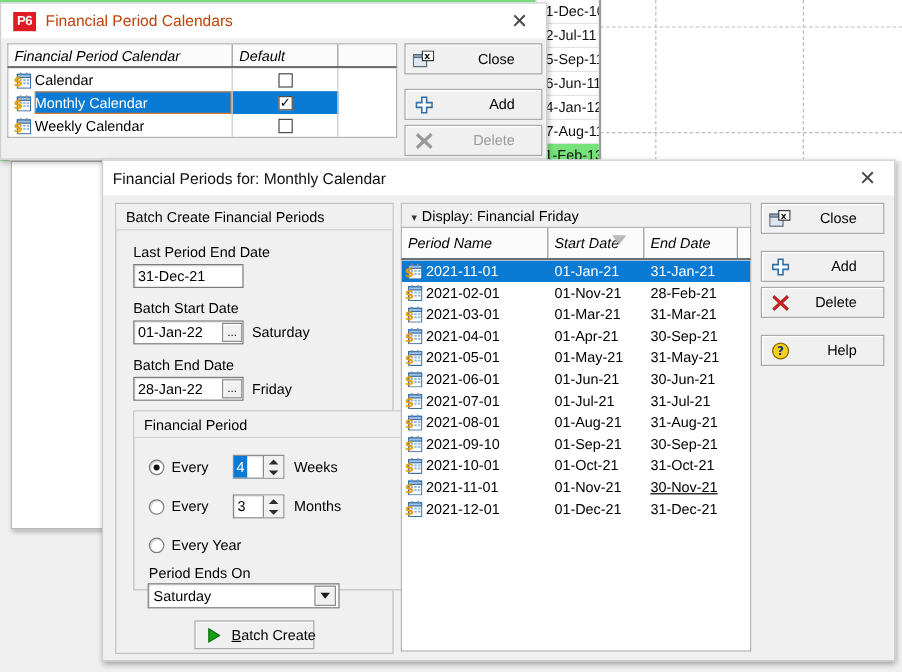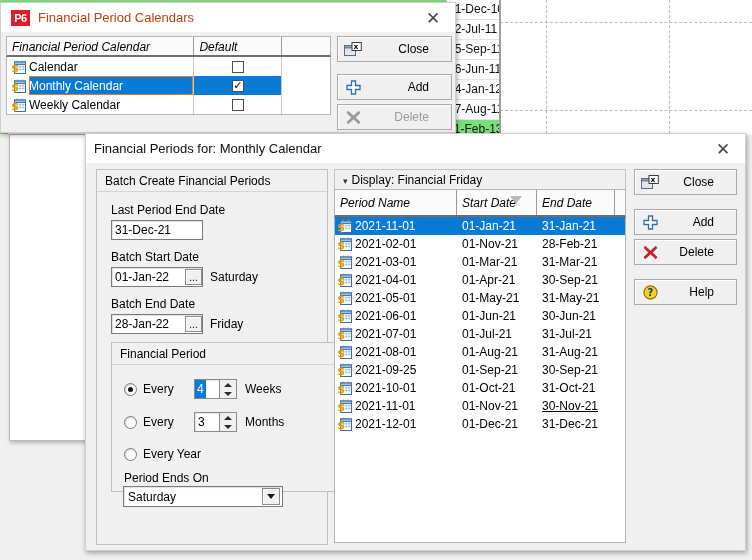--- a/index.html
+++ b/index.html
@@ -339,20 +339,28 @@
         <div class="flabel" style="left:12px;top:128px;">Period Ends On</div>
       </div>
 
       <div class="combo" style="left:26px;top:316px;width:160px;">
         <span class="cval">Saturday</span>
         <span class="carrow">
             <i></i>
           </span>
       </div>
 
+      <div class="btn" style="position:absolute;left:65px;top:347px;width:100px;height:24px;">
+        <span class="ico">
+          <svg width="11" height="13" viewBox="0 0 11 13">
+              <polygon points="1,1 1,12 10,6.5" fill="#15a015" stroke="#0a6e0a" stroke-width="1"></polygon>
+            </svg>
+        </span>
+        <span class="lbl" style="padding-right:14px;text-align:left;"><span class="ulkey">B</span><span>atch Create</span></span>
+      </div>
     </div>
 
     <div style="position:absolute;left:248px;top:6px;width:292px;height:376px;">
       <div class="displaybar">
         <span class="chev">▾</span><span>Display: Financial Friday</span>
       </div>
       <div class="gridhdr" style="height:28px;" id="per-hdr">
           <div style="width:122px;line-height:27px;">Period Name</div>
           <div style="width:80px;line-height:27px;">Start Date<span class="sorttri"></span></div>
           <div style="width:78px;line-height:27px;">End Date</div>
@@ -535,21 +543,21 @@
                   <rect x="5.5" y="0.4" width="1.4" height="2.6" rx=".6" fill="#6d90b5"></rect>
                   <rect x="10.5" y="0.4" width="1.4" height="2.6" rx=".6" fill="#6d90b5"></rect>
                   <rect x="5.3" y="6" width="2" height="1.6" fill="#8fb8de"></rect>
                   <rect x="8.3" y="6" width="2" height="1.6" fill="#8fb8de"></rect>
                   <rect x="11.3" y="6" width="2" height="1.6" fill="#8fb8de"></rect>
                   <rect x="5.3" y="8.6" width="2" height="1.6" fill="#8fb8de"></rect>
                   <rect x="8.3" y="8.6" width="2" height="1.6" fill="#8fb8de"></rect>
                   <rect x="11.3" y="8.6" width="2" height="1.6" fill="#8fb8de"></rect>
                   <text x="0.2" y="12" font-size="11" font-weight="bold" fill="#e8a000" font-family="DejaVu Sans,sans-serif">$</text>
                 </svg></span>
-              <span>2021-09-25</span>
+              <span>2021-09-10</span>
             </div>
             <div class="gcell" style="width:80px;">01-Sep-21</div>
             <div class="gcell" style="width:78px;">30-Sep-21</div>
             <div class="gcell" style="width:10px;"></div>
           </div>
           <div class="grow">
             <div class="gcell" style="width:122px;display:flex;align-items:center;padding-left:0;">
               <span class="calicon"><svg width="15" height="14" viewBox="0 0 15 14">
                   <rect x="3.5" y="2" width="11" height="11.5" fill="#ffffff" stroke="#3a6ea5" stroke-width="1"></rect>
                   <rect x="3.5" y="2" width="11" height="2.6" fill="#9fc6e8" stroke="#3a6ea5" stroke-width="1"></rect>

